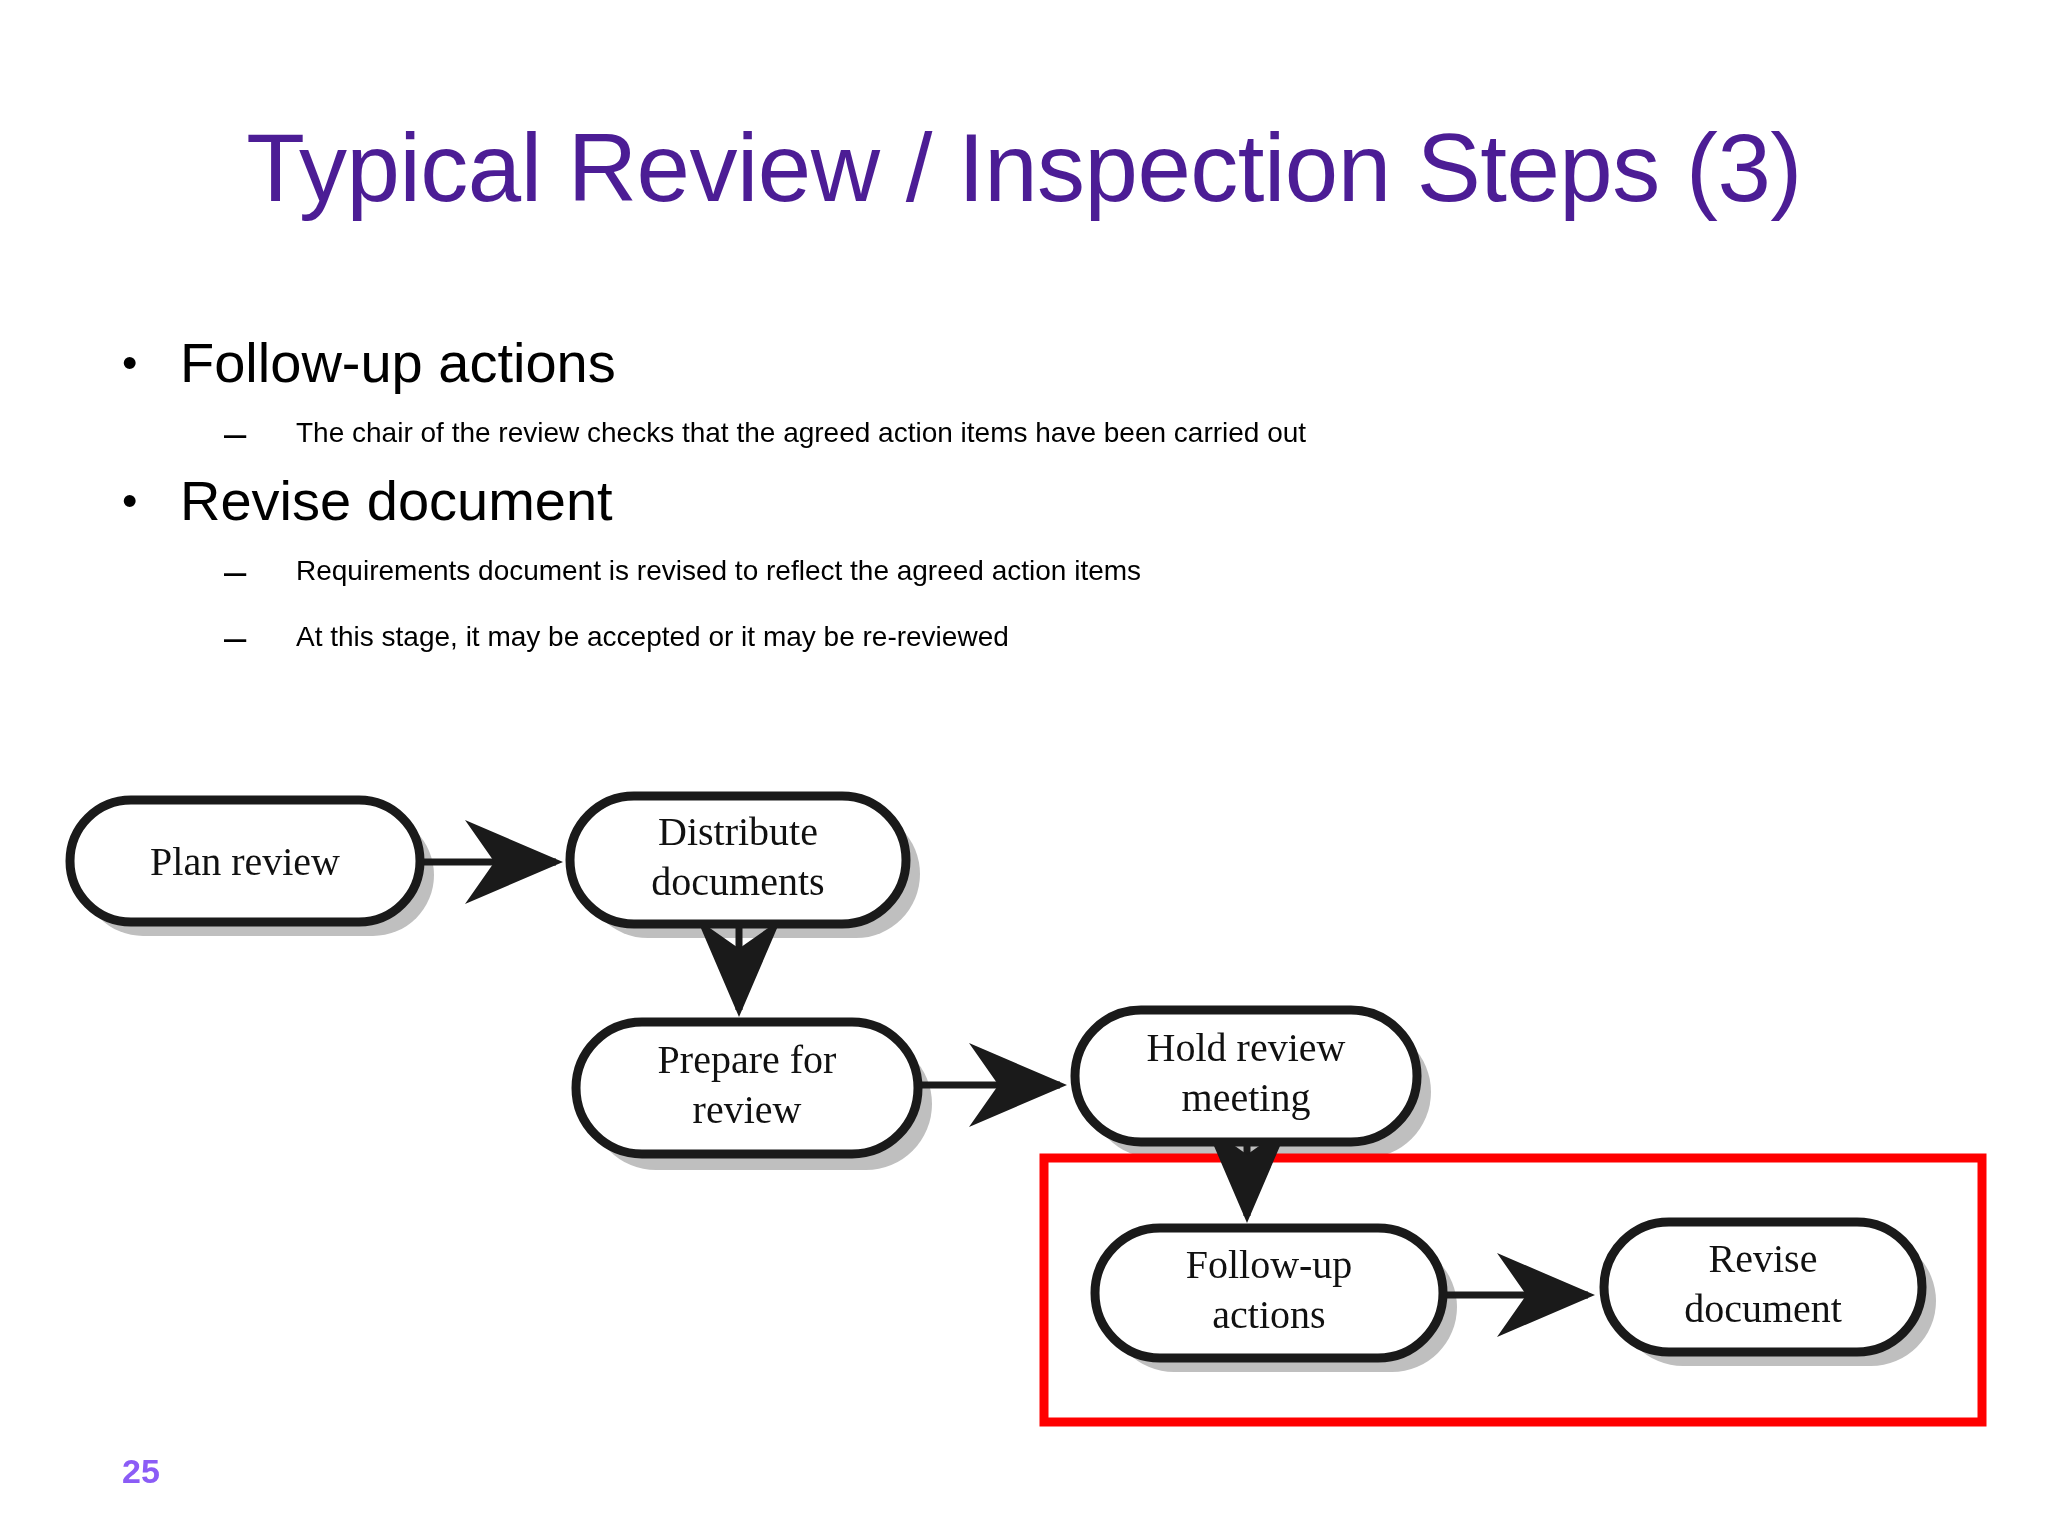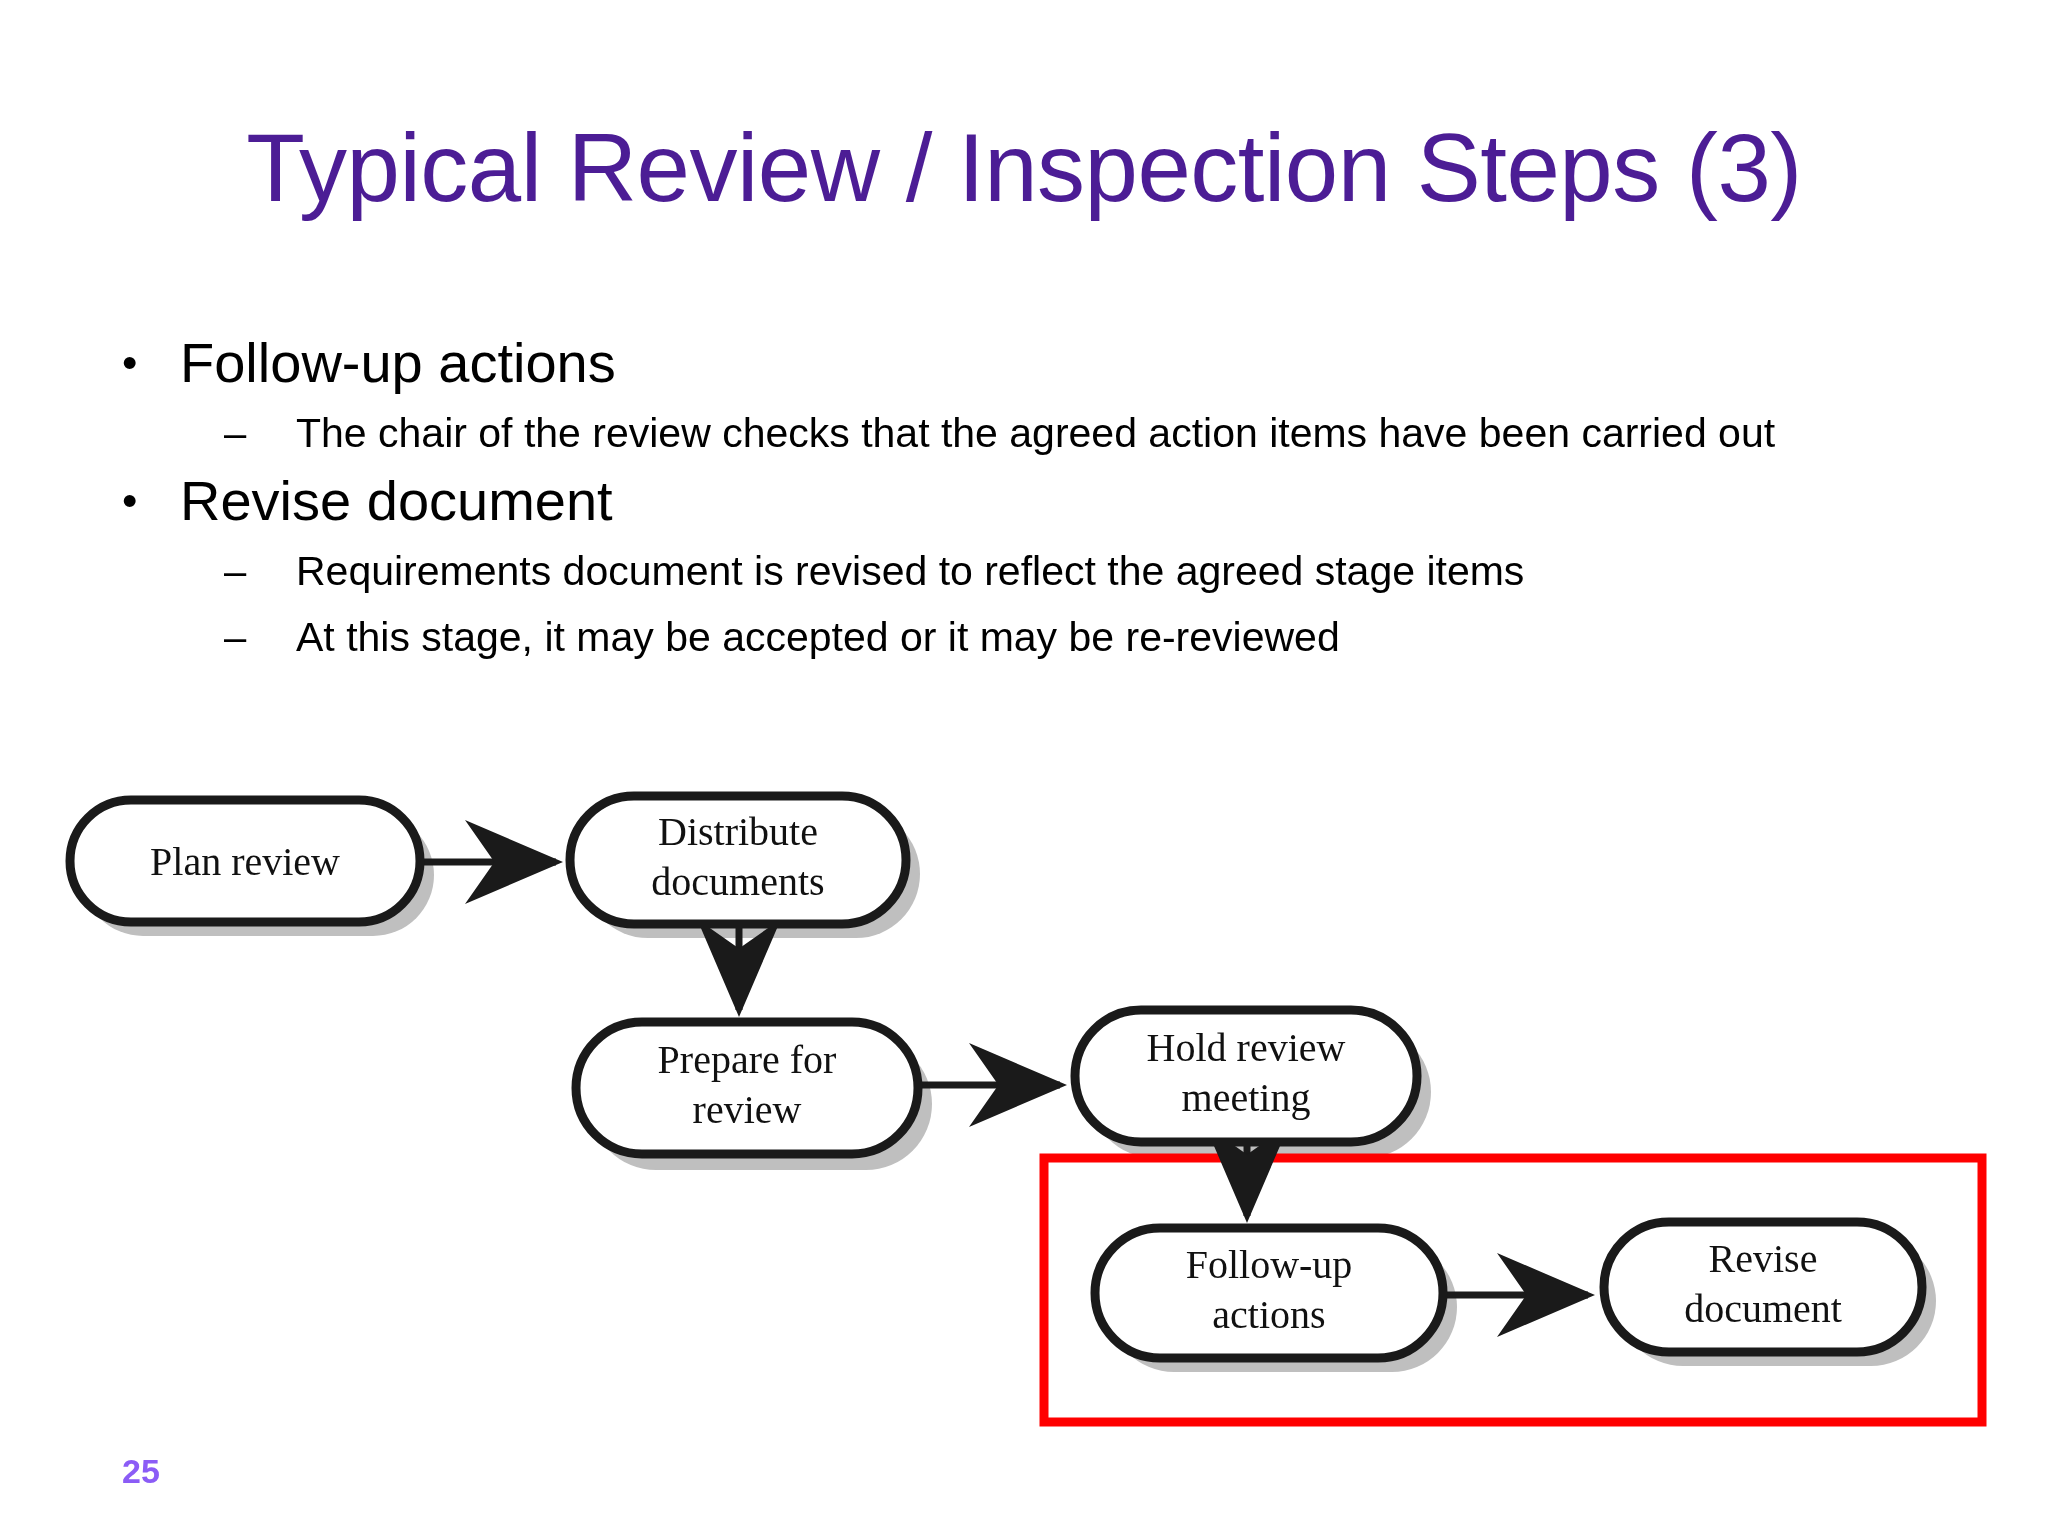--- a/index.html
+++ b/index.html
@@ -65,21 +65,21 @@
     margin-bottom: 4px;
   }
   .bullet.level2 .marker {
     width: 72px;
     flex: 0 0 72px;
     font-size: 40px;
     line-height: 62px;
     text-align: left;
   }
   .bullet.level2 .btext {
-    font-size: 41px;
+    font-size: 28px;
     line-height: 62px;
     max-width: 1700px;
   }
 
   
   #flowchart {
     position: absolute;
     left: 0;
     top: 770px;
     width: 2048px;
@@ -124,21 +124,21 @@
     <span class="btext">The chair of the review checks that the agreed action items have been carried out</span>
   </div>
 
   <div class="bullet level1">
     <span class="marker">•</span>
     <span class="btext">Revise document</span>
   </div>
 
   <div class="bullet level2">
     <span class="marker">–</span>
-    <span class="btext">Requirements document is revised to reflect the agreed stage items</span>
+    <span class="btext">Requirements document is revised to reflect the agreed action items</span>
   </div>
 
   <div class="bullet level2">
     <span class="marker">–</span>
     <span class="btext">At this stage, it may be accepted or it may be re-reviewed</span>
   </div>
 
 </div>
 
 <div id="flowchart">

